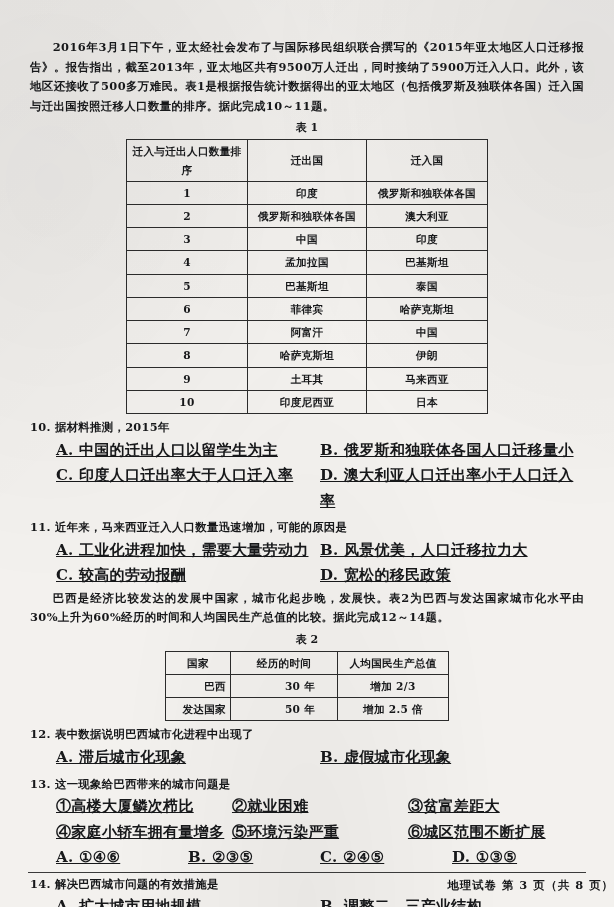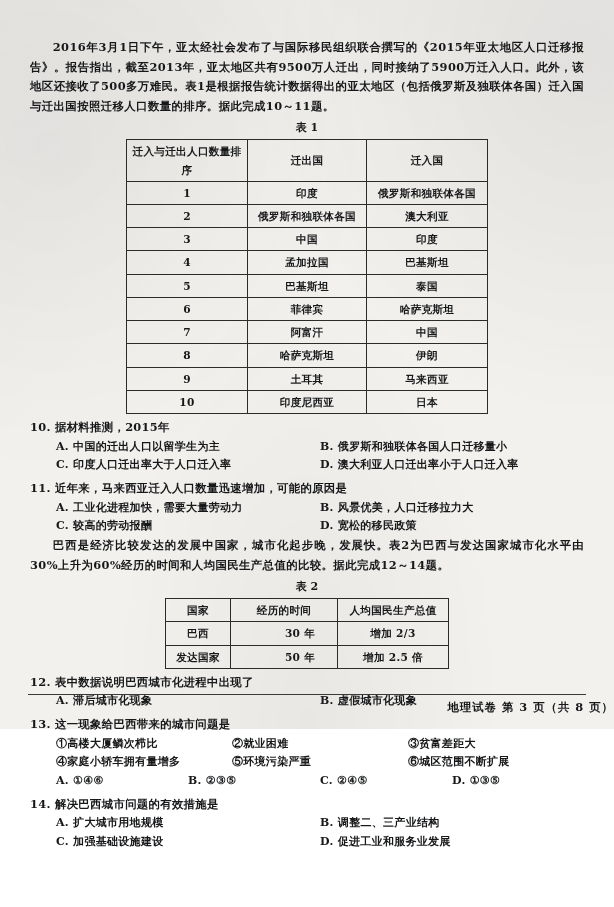--- a/index.html
+++ b/index.html
@@ -9,21 +9,21 @@
   body {
     width: 614px;
     height: 907px;
     background: #ffffff;
     font-family: "DejaVu Sans", sans-serif;
     overflow: hidden;
   }
   .page {
     position: relative;
     width: 614px;
-    height: 729px;
+    height: 907px;
     background:
       linear-gradient(135deg, rgba(0,0,0,0.03) 0%, rgba(0,0,0,0) 35%),
       linear-gradient(200deg, rgba(0,0,0,0.02) 0%, rgba(0,0,0,0) 45%),
       #f3f1ee;
     box-sizing: border-box;
     color: #17181a;
   }
   
   .page:before {
     content: "";
@@ -70,21 +70,21 @@
     font-size: 10.6px;
     font-weight: 600;
     padding: 2px 4px;
     letter-spacing: 0.3px;
   }
   .t1 td:nth-child(1), .t1 th:nth-child(1) { width: 112px; }
   .t1 td:nth-child(2), .t1 th:nth-child(2) { width: 110px; }
   .t1 td:nth-child(3), .t1 th:nth-child(3) { width: 112px; }
   .t1 td { height: 17px; }
   .t2 td, .t2 th { padding: 2px 6px; }
-  .t2 td:nth-child(1) { width: 56px; }
+  .t2 td:nth-child(1) { width: 56px; text-align: right; }
   .t2 td:nth-child(2) { width: 66px; padding-left: 36px; }
   .t2 td:nth-child(3) { width: 102px; }
   .t2 td { height: 17px; }
 
   .q {
     margin-top: 4px;
     font-family: "DejaVu Serif", serif;
     font-weight: 600;
     letter-spacing: 0.3px;
   }
@@ -94,22 +94,23 @@
   .opts {
     display: flex;
     flex-wrap: wrap;
     padding-left: 26px;
   }
   .opt {
     box-sizing: border-box;
     font-family: "DejaVu Serif", serif;
     font-weight: 600;
     letter-spacing: 0.3px;
-    font-size: 11px;
+    font-size: 15px;
     line-height: 1.7;
+    text-decoration: underline;
   }
   .opt.half { width: 50%; }
   .opt.q13row { width: 33.33%; }
   .footer {
     position: absolute;
     left: 0;
     right: 0;
     bottom: 14px;
     text-align: right;
     font-family: "DejaVu Serif", serif;

